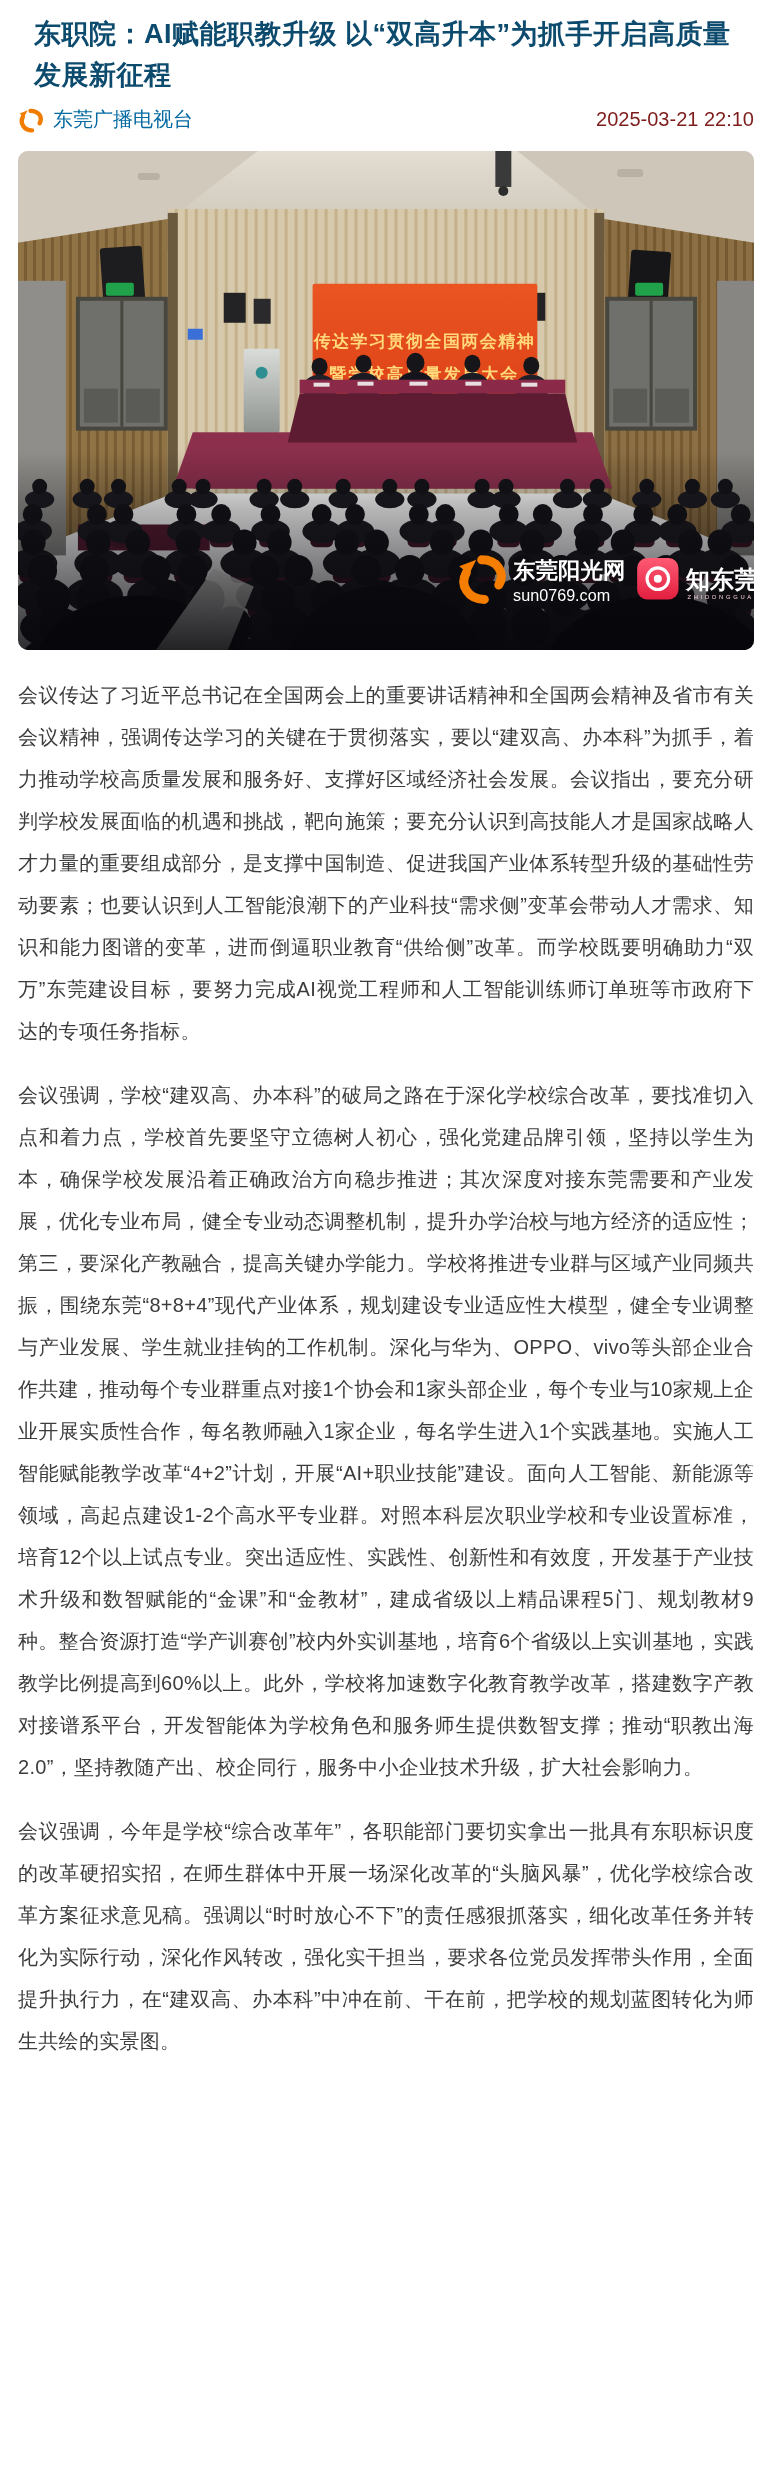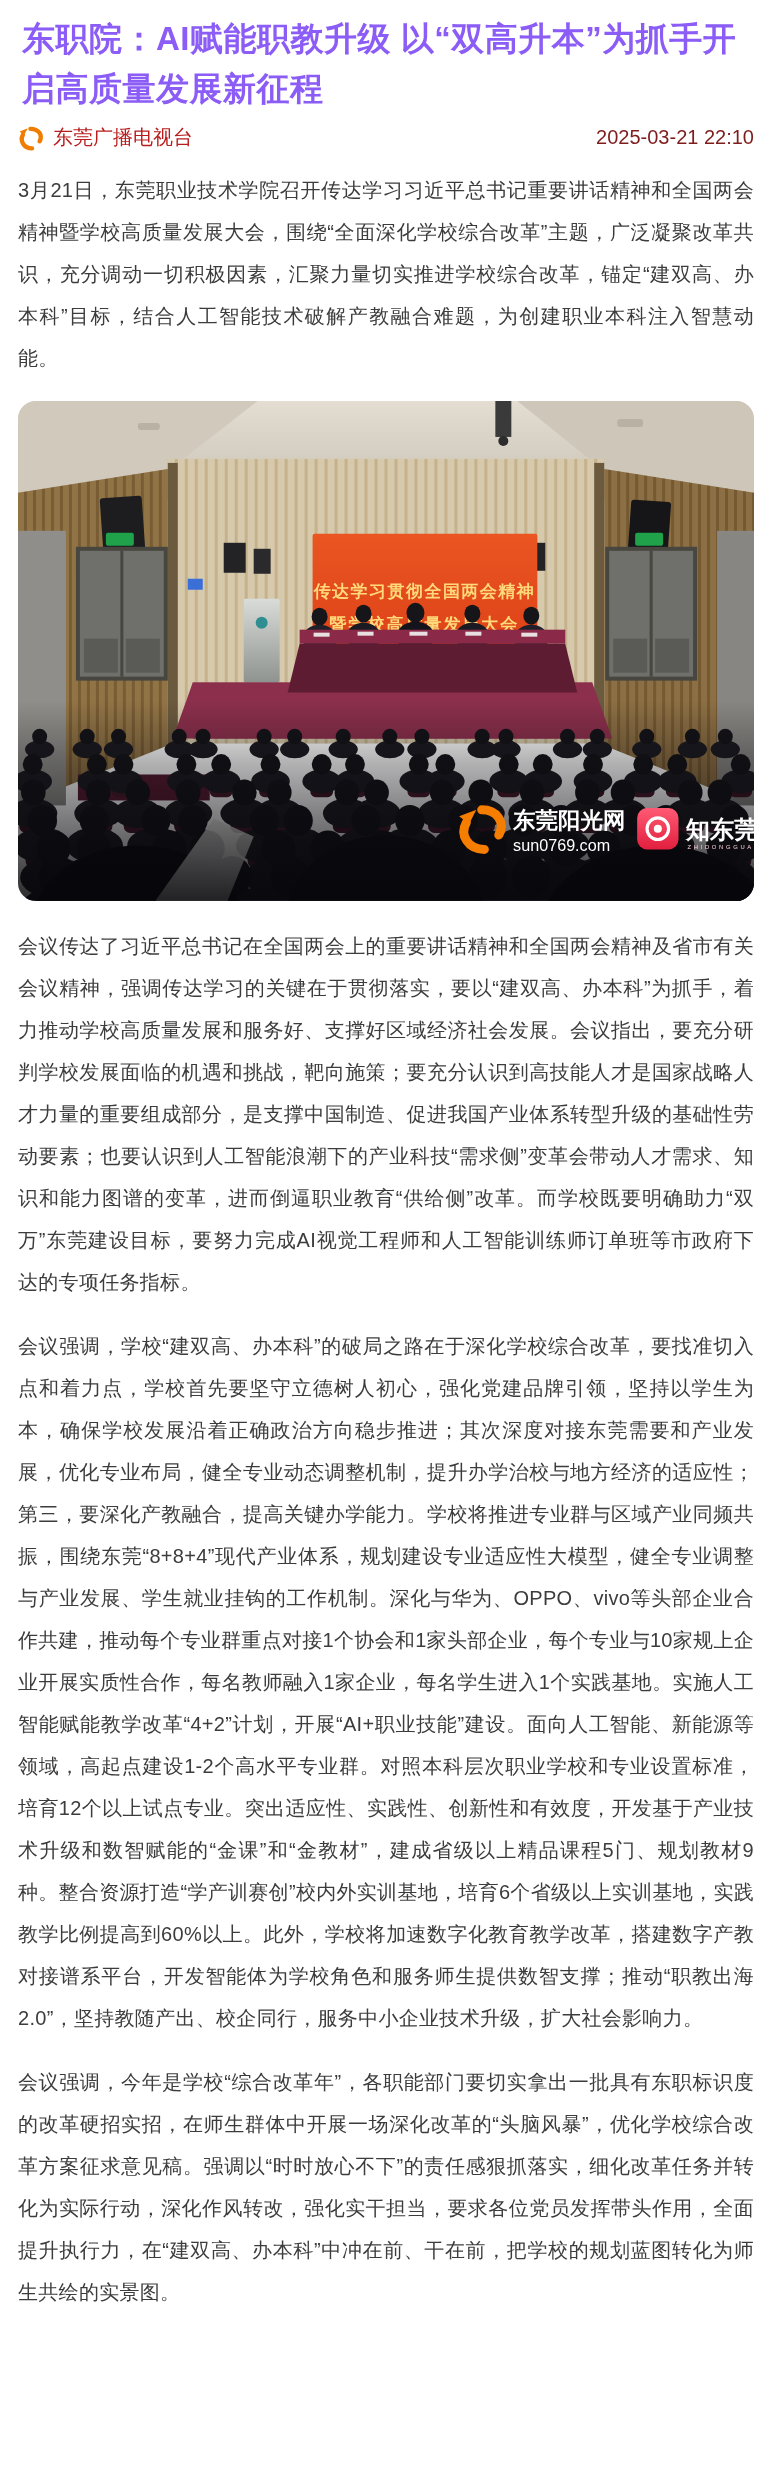--- a/index.html
+++ b/index.html
@@ -4,44 +4,44 @@
 <style>
   html,body{margin:0;padding:0;background:#ffffff;}
   body{
     width:772px;
     font-family:"Liberation Sans","DejaVu Sans",sans-serif;
     color:#3d3d3d;
     -webkit-font-smoothing:antialiased;
   }
   .page{padding:8px 18px 10px;}
   .title{
-    font-size:33px;
+    font-size:27px;
     line-height:1.52;
     font-weight:700;
-    color:#8b5cf6;
-    margin:6px 4px 10px;
+    color:#0c4a6e;
+    margin:6px 16px 10px;
     letter-spacing:.5px;
   }
   .meta{
     display:flex;align-items:center;justify-content:space-between;
     margin:4px 0 18px;
   }
   .source{display:flex;align-items:center;gap:9px;}
-  .source-name{color:#b91c1c;font-size:20px;}
+  .source-name{color:#0369a1;font-size:20px;}
   .timestamp{color:#7f1d1d;font-size:20px;}
   .body-p{
     font-size:20px;
     line-height:42px;
     text-align:justify;
     margin:0 0 22px;
     color:#3c3c3c;
     letter-spacing:.3px;
   }
   .photo-wrap{
-    border-radius:18px;
+    border-radius:10px;
     overflow:hidden;
     margin:2px 0 24px;
     line-height:0;
     cursor:pointer;
   }
   .photo-wrap svg{display:block;width:100%;height:auto;}
   .gold{fill:#ffd97a;font-weight:700;}
 </style>
 </head>
 <body>
@@ -57,21 +57,20 @@
           <path d="M9 18 C3 30 11 43 26 43" stroke-width="8"></path>
           <path d="M40 30 C46 18 38 7 23 7" stroke-width="8"></path>
         </g>
         <path d="M3 12 L18 6 L11 19 Z" fill="#f07d00"></path>
       </svg>
       <span class="source-name">东莞广播电视台</span>
     </div>
     <span class="timestamp">2025-03-21 22:10</span>
   </div>
 
-  <p class="body-p">3月21日，东莞职业技术学院召开传达学习习近平总书记重要讲话精神和全国两会精神暨学校高质量发展大会，围绕“全面深化学校综合改革”主题，广泛凝聚改革共识，充分调动一切积极因素，汇聚力量切实推进学校综合改革，锚定“建双高、办本科”目标，结合人工智能技术破解产教融合难题，为创建职业本科注入智慧动能。</p>
 
   <div class="photo-wrap">
     <svg viewBox="0 0 737 500" preserveAspectRatio="xMidYMid slice">
       <defs>
         <linearGradient id="ceil" x1="0" y1="0" x2="0" y2="1">
           <stop offset="0" stop-color="#e3ddd2"></stop>
             <stop offset="1" stop-color="#c9c2b4"></stop>
         </linearGradient>
         <pattern id="wood" width="9" height="12" patternUnits="userSpaceOnUse">
           <rect width="9" height="12" fill="#ab8a55"></rect>

